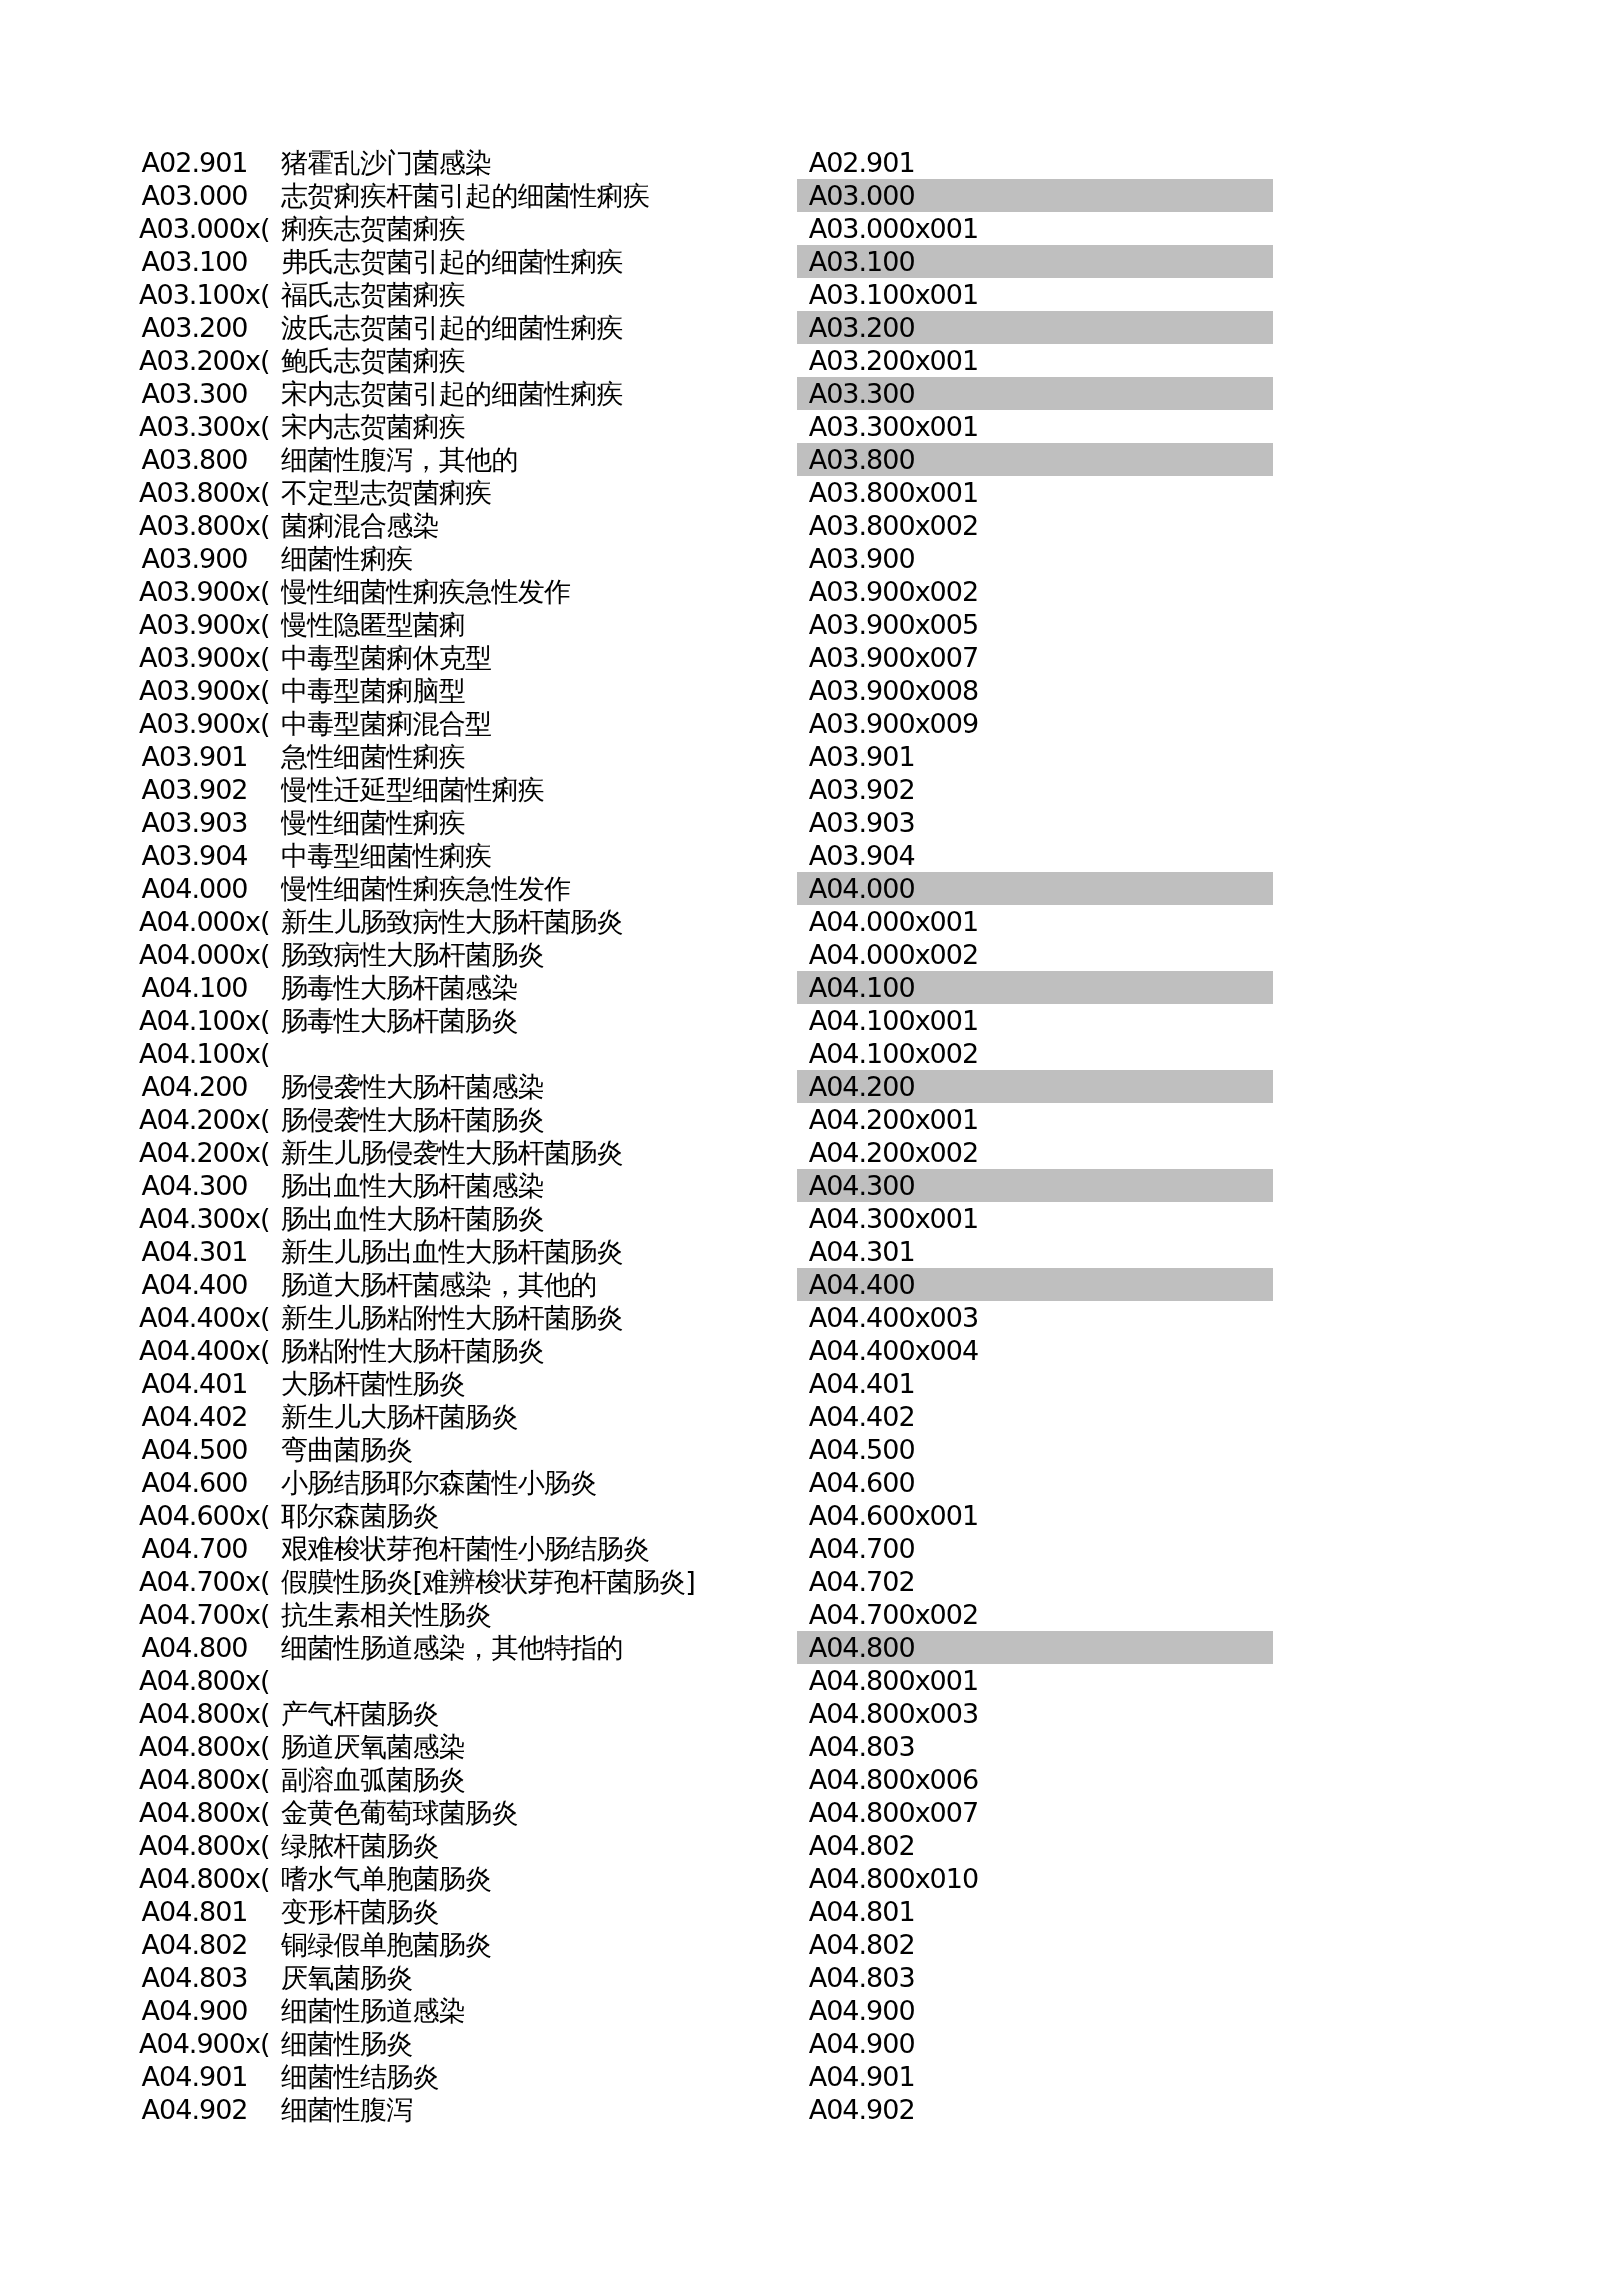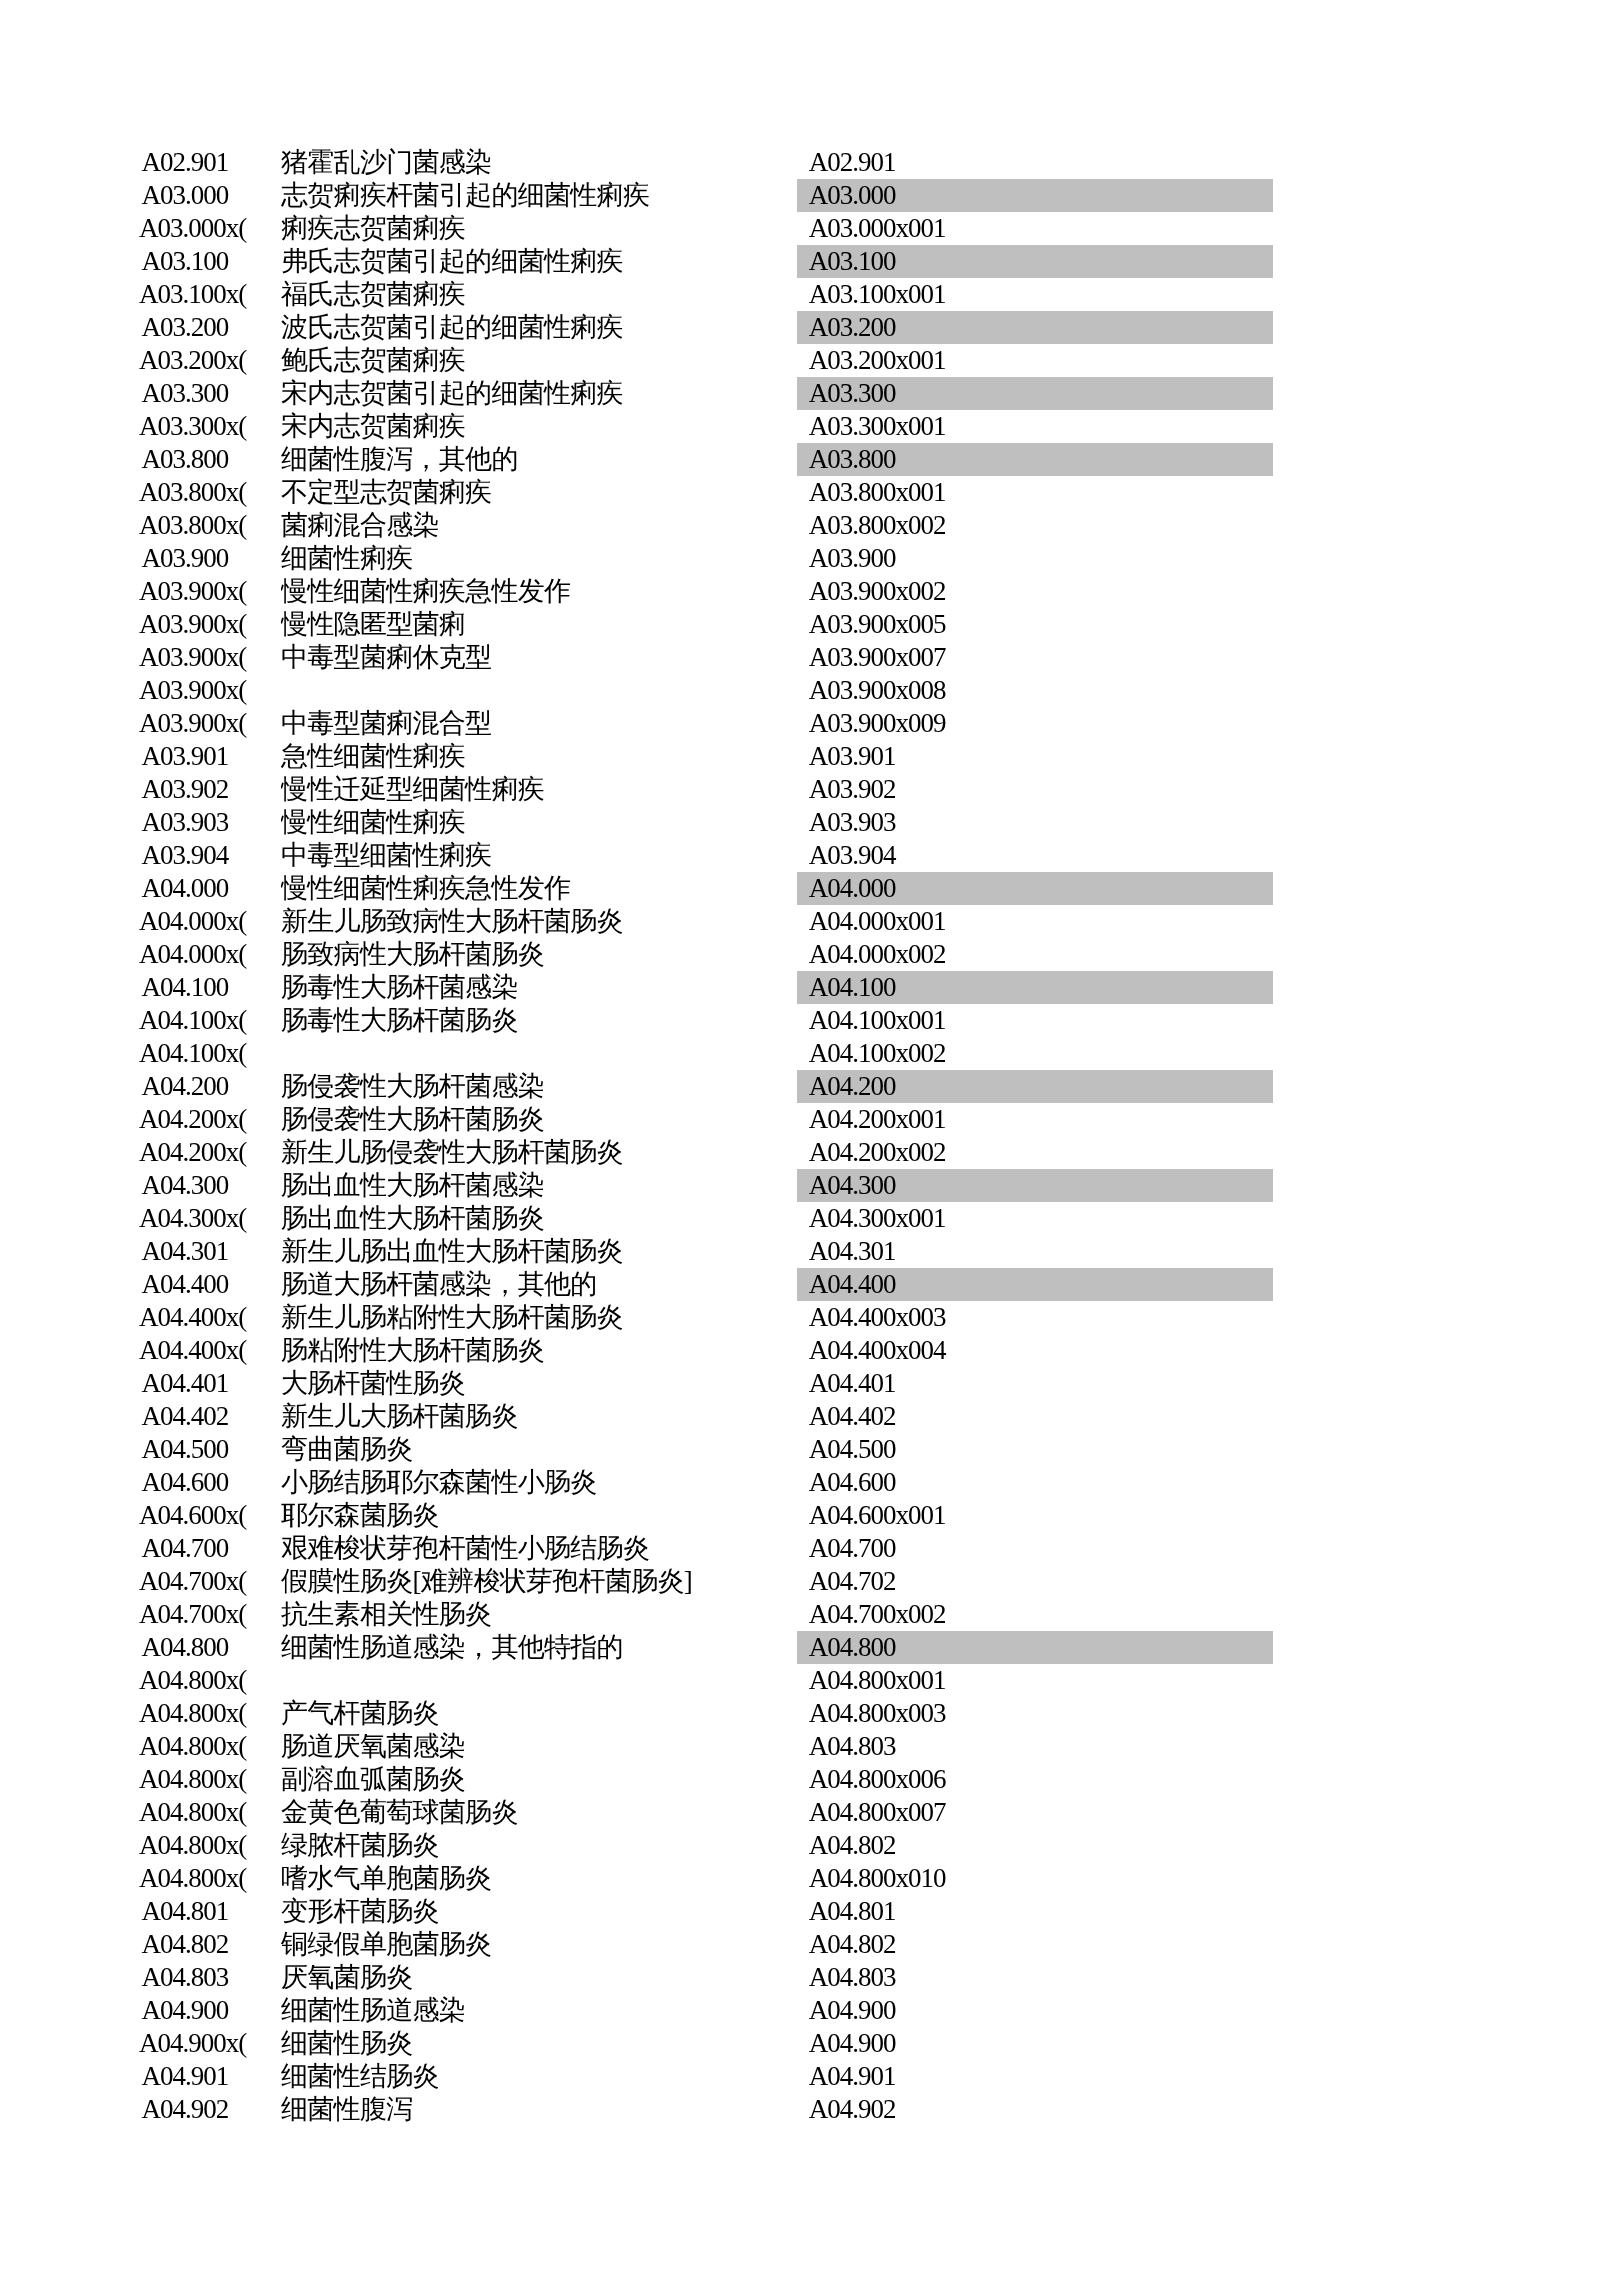--- a/index.html
+++ b/index.html
@@ -1,19 +1,19 @@
 <!DOCTYPE html>
 <html style="font-size:10.4px"><head>
 <meta charset="utf-8">
 <style>
   html, body { margin: 0; padding: 0; background: #ffffff; }
   body { width: 1616px; height: 2284px; position: relative; overflow: hidden;
          font-family: "DejaVu Sans", "Liberation Sans", sans-serif; color: #000; }
   .sheet { position: absolute; left: 0; top: 146px; width: 1616px; }
-  .row { position: relative; height: 33px; font-family: Liberation Serif, serif; }
+  .row { position: relative; height: 33px; }
   .cell { position: absolute; top: 0; height: 33px; line-height: 33px;
           font-size: 27px; white-space: nowrap; overflow: hidden; }
   .code { left: 139px; width: 137px; letter-spacing: -1px; }
   .code.short { padding-left: 2.6px; }
   .desc { left: 281px; width: 495px; letter-spacing: -0.7px; }
   .ref { left: 797px; width: 476px; padding-left: 11.7px; box-sizing: border-box; letter-spacing: -1px; }
   .ref.hl { background: #bfbfbf; }
 </style>
 </head>
 <body>
@@ -94,20 +94,21 @@
     <span class="cell desc">慢性隐匿型菌痢</span>
     <span class="cell ref">A03.900x005</span>
   </div>
     <div class="row">
     <span class="cell code">A03.900x(</span>
     <span class="cell desc">中毒型菌痢休克型</span>
     <span class="cell ref">A03.900x007</span>
   </div>
     <div class="row">
     <span class="cell code">A03.900x(</span>
+    <span class="cell desc">中毒型菌痢脑型</span>
     <span class="cell ref">A03.900x008</span>
   </div>
     <div class="row">
     <span class="cell code">A03.900x(</span>
     <span class="cell desc">中毒型菌痢混合型</span>
     <span class="cell ref">A03.900x009</span>
   </div>
     <div class="row">
     <span class="cell code short">A03.901</span>
     <span class="cell desc">急性细菌性痢疾</span>

